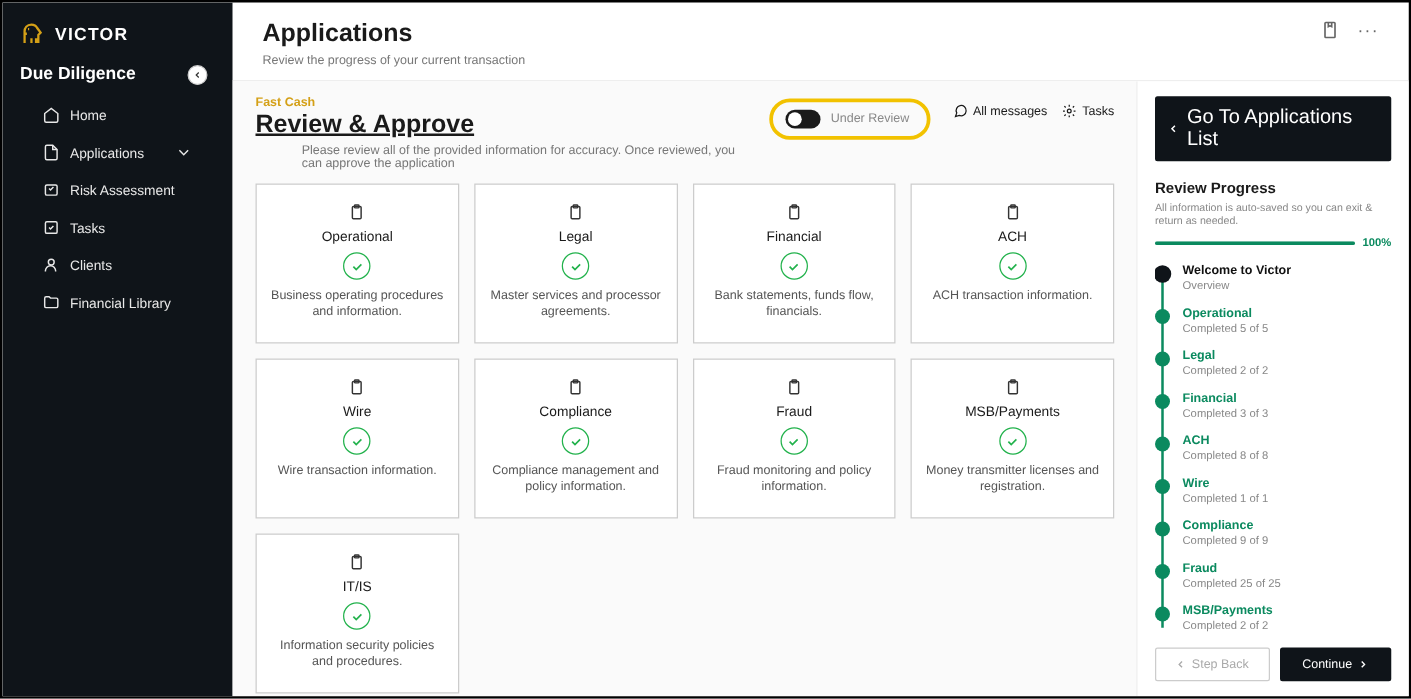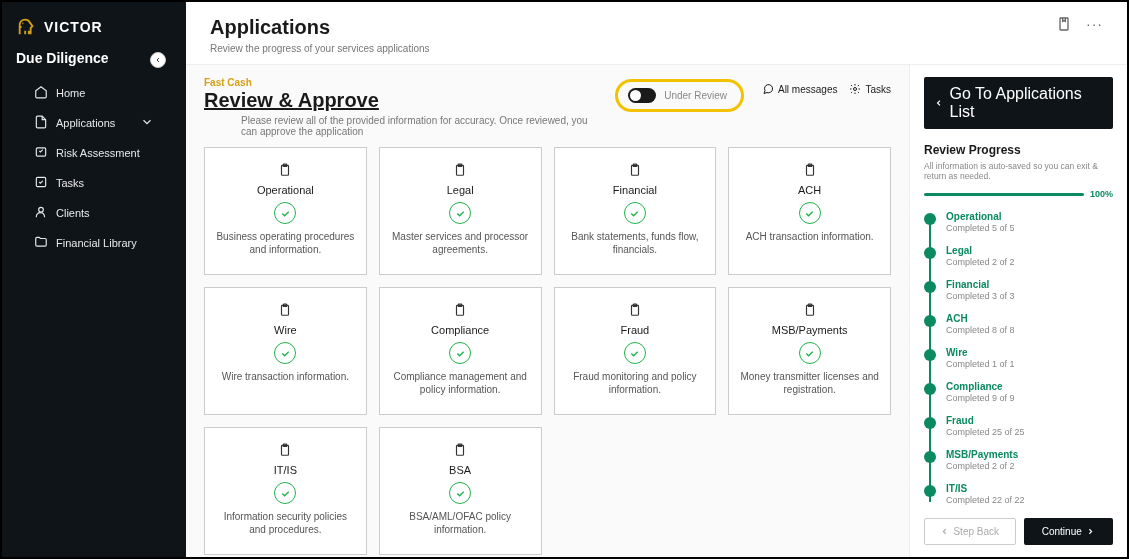--- a/index.html
+++ b/index.html
@@ -140,21 +140,21 @@
   <div class="collapse-toggle">
     <svg width="8" height="8" viewBox="0 0 24 24" fill="none" stroke="#333" stroke-width="3">
         <polyline points="15 18 9 12 15 6"></polyline>
       </svg>
   </div>
 
   <div class="main">
     <div class="topbar">
       <div class="topbar-left">
         <h1>Applications</h1>
-        <div class="sub">Review the progress of your services applications</div>
+        <div class="sub">Review the progress of your current transaction</div>
       </div>
       <div class="topbar-right">
         <svg class="topbar-icon" viewBox="0 0 24 24" fill="none" stroke="currentColor" stroke-width="2">
             <rect x="6" y="3" width="12" height="18" rx="1"></rect>
             <path d="M10 3v5l2-1 2 1V3"></path>
           </svg>
         <span style="cursor:pointer;font-size:14px;letter-spacing:1px">···</span>
       </div>
     </div>
 
@@ -297,33 +297,20 @@
                 <rect x="6" y="4" width="12" height="17" rx="1.5"></rect>
                 <rect x="9" y="2" width="6" height="4" rx="1"></rect>
               </svg>
     <div class="title">IT/IS</div>
     <div class="check">
                 <svg width="11" height="11" viewBox="0 0 24 24" fill="none" stroke="currentColor" stroke-width="3">
                   <polyline points="5 12 10 17 19 8"></polyline>
                 </svg>
               </div>
     <div class="desc">Information security policies and procedures.</div>
-            </div>
-            <div class="card">
-    <svg class="doc-icon" viewBox="0 0 24 24" fill="none" stroke="currentColor" stroke-width="2">
-                <rect x="6" y="4" width="12" height="17" rx="1.5"></rect>
-                <rect x="9" y="2" width="6" height="4" rx="1"></rect>
-              </svg>
-    <div class="title">BSA</div>
-    <div class="check">
-                <svg width="11" height="11" viewBox="0 0 24 24" fill="none" stroke="currentColor" stroke-width="3">
-                  <polyline points="5 12 10 17 19 8"></polyline>
-                </svg>
-              </div>
-    <div class="desc">BSA/AML/OFAC policy information.</div>
             </div>
           </div>
       </div>
 
       <aside class="right-panel">
         <div class="go-back-btn">
           <svg width="10" height="10" viewBox="0 0 24 24" fill="none" stroke="currentColor" stroke-width="3">
               <polyline points="15 18 9 12 15 6"></polyline>
             </svg>
           <span>Go To Applications List</span>
@@ -331,20 +318,25 @@
         <div class="rp-title">Review Progress</div>
         <div class="rp-sub">All information is auto-saved so you can exit &amp; return as needed.</div>
         <div class="progress-bar-row">
           <div class="progress-bar">
               <div class="progress-fill" id="pfill" style="width: 100%;"></div>
             </div>
           <span class="progress-pct">100%</span>
         </div>
         <div class="timeline" id="timeline">
           <div class="tl-line"></div>
+        <div class="tl-item">
+    <div class="tl-dot current"></div>
+    <div class="tl-title current">Welcome to Victor</div>
+    <div class="tl-sub">Overview</div>
+            </div>
             <div class="tl-item">
     <div class="tl-dot "></div>
     <div class="tl-title ">Operational</div>
     <div class="tl-sub">Completed 5 of 5</div>
             </div>
             <div class="tl-item">
     <div class="tl-dot "></div>
     <div class="tl-title ">Legal</div>
     <div class="tl-sub">Completed 2 of 2</div>
             </div>

